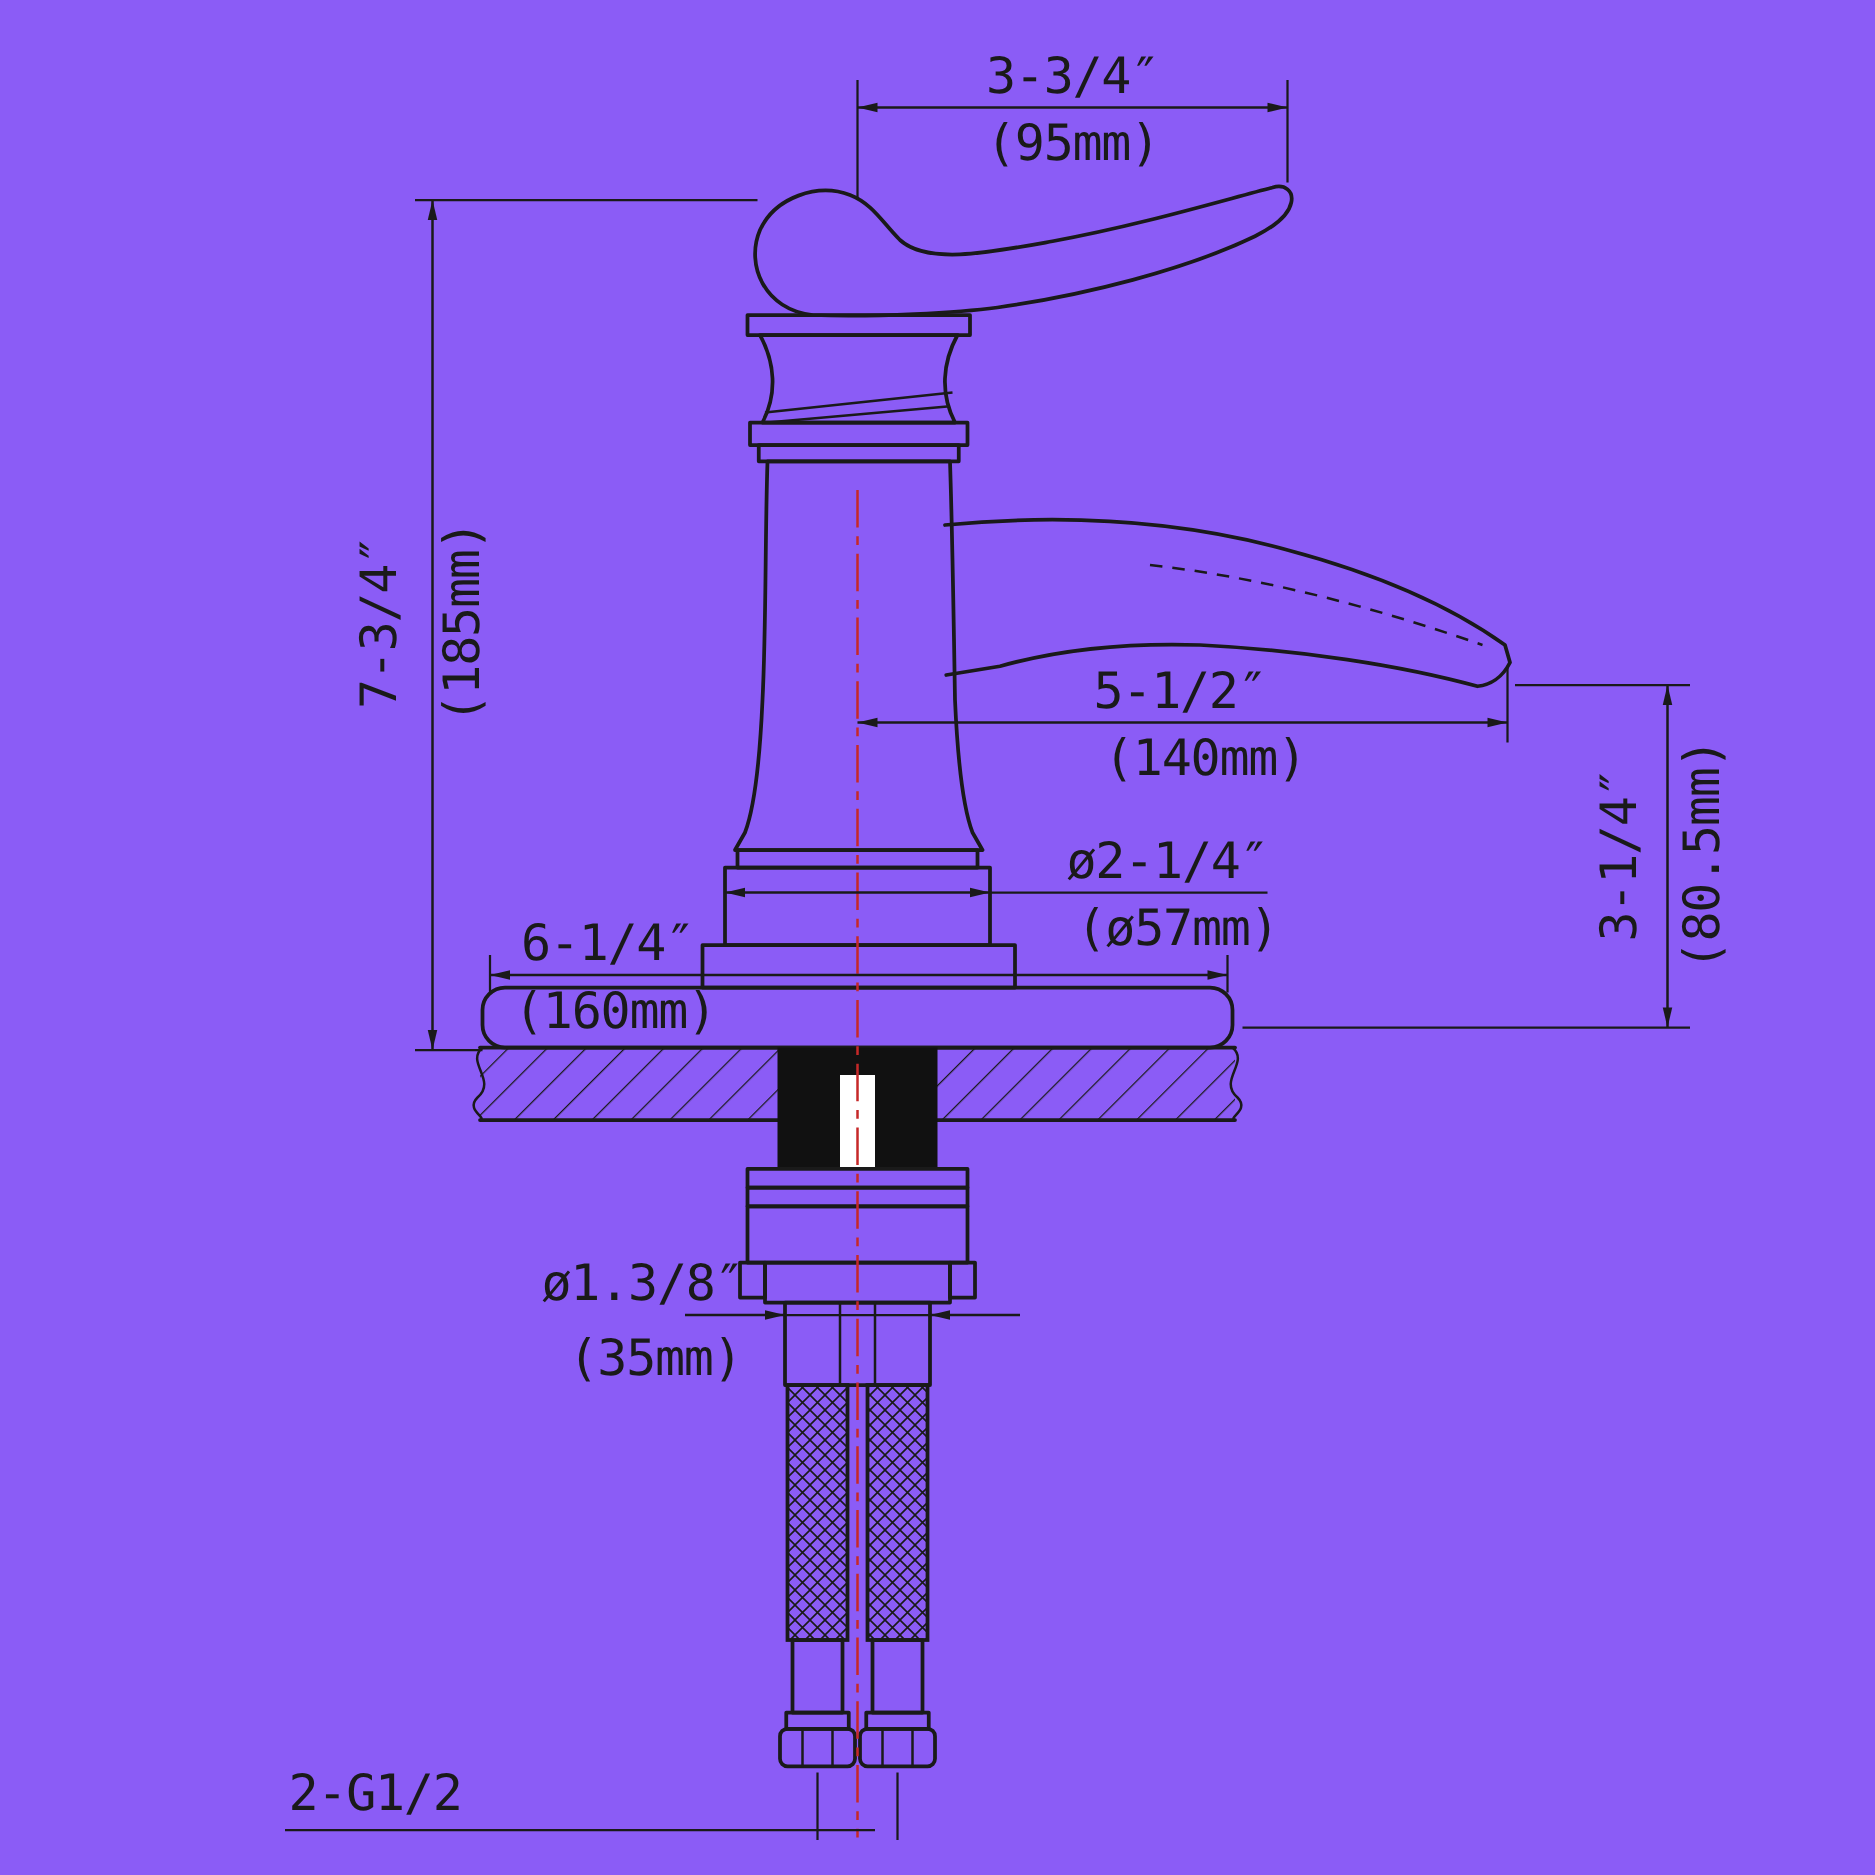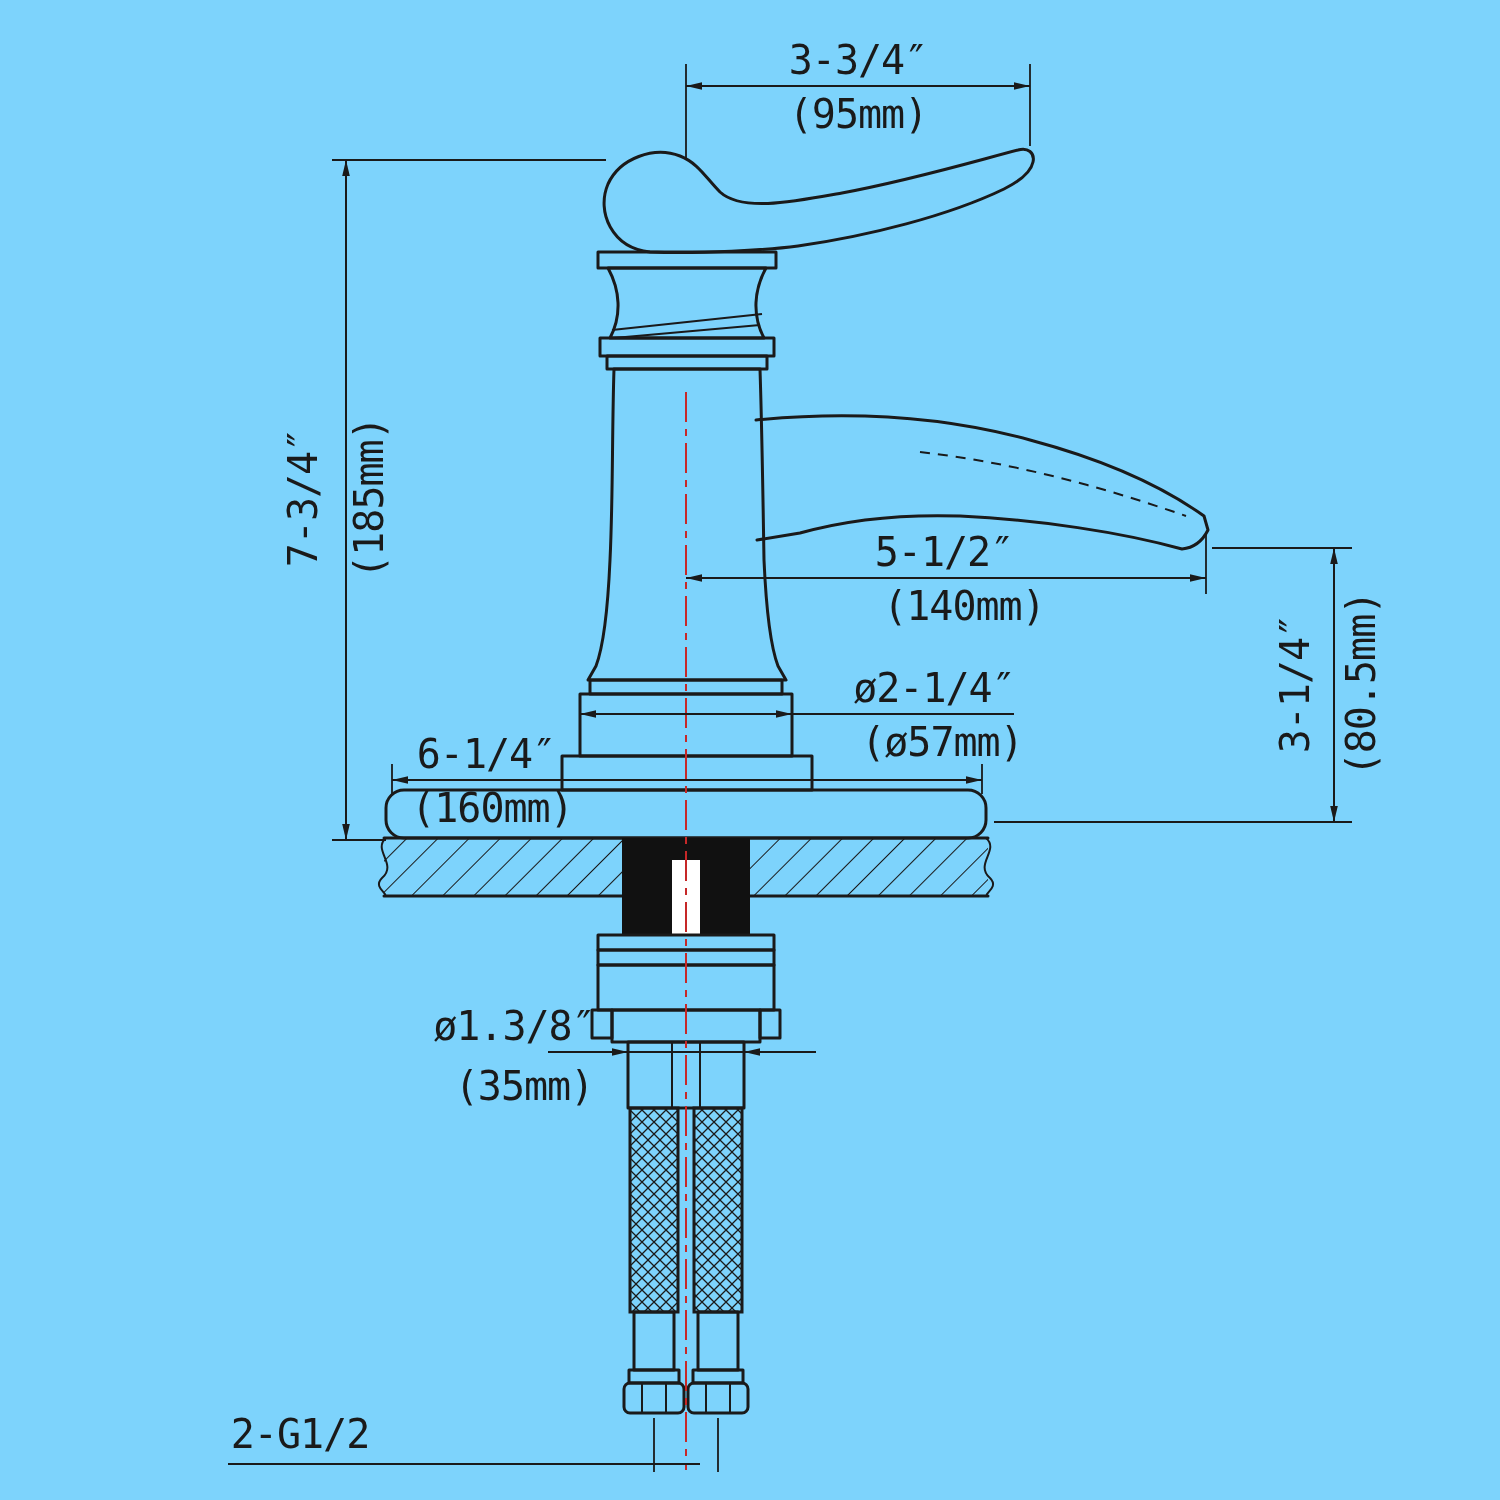--- a/index.html
+++ b/index.html
@@ -1,16 +1,16 @@
 <!DOCTYPE html>
 <html><head>
 <meta charset="utf-8">
 <style>
   html,body{margin:0;padding:0;background:#ffffff;}
-  .stage{width:1500px;height:1500px;position:relative;background:#7dd3fc;overflow:hidden;}
+  .stage{width:1500px;height:1500px;position:relative;background:#8b5cf6;overflow:hidden;}
   svg{display:block;}
   .dimtext{
     font-family:"DejaVu Sans Mono","Liberation Mono",monospace;
     font-size:40px;
     fill:#1a1a1a;
     letter-spacing:-1px;
   }
   .outline{fill:none;stroke:#1a1a1a;stroke-width:3;stroke-linejoin:round;stroke-linecap:round;}
   .thin{fill:none;stroke:#1a1a1a;stroke-width:2;}
   .dimline{fill:none;stroke:#1a1a1a;stroke-width:2;}

